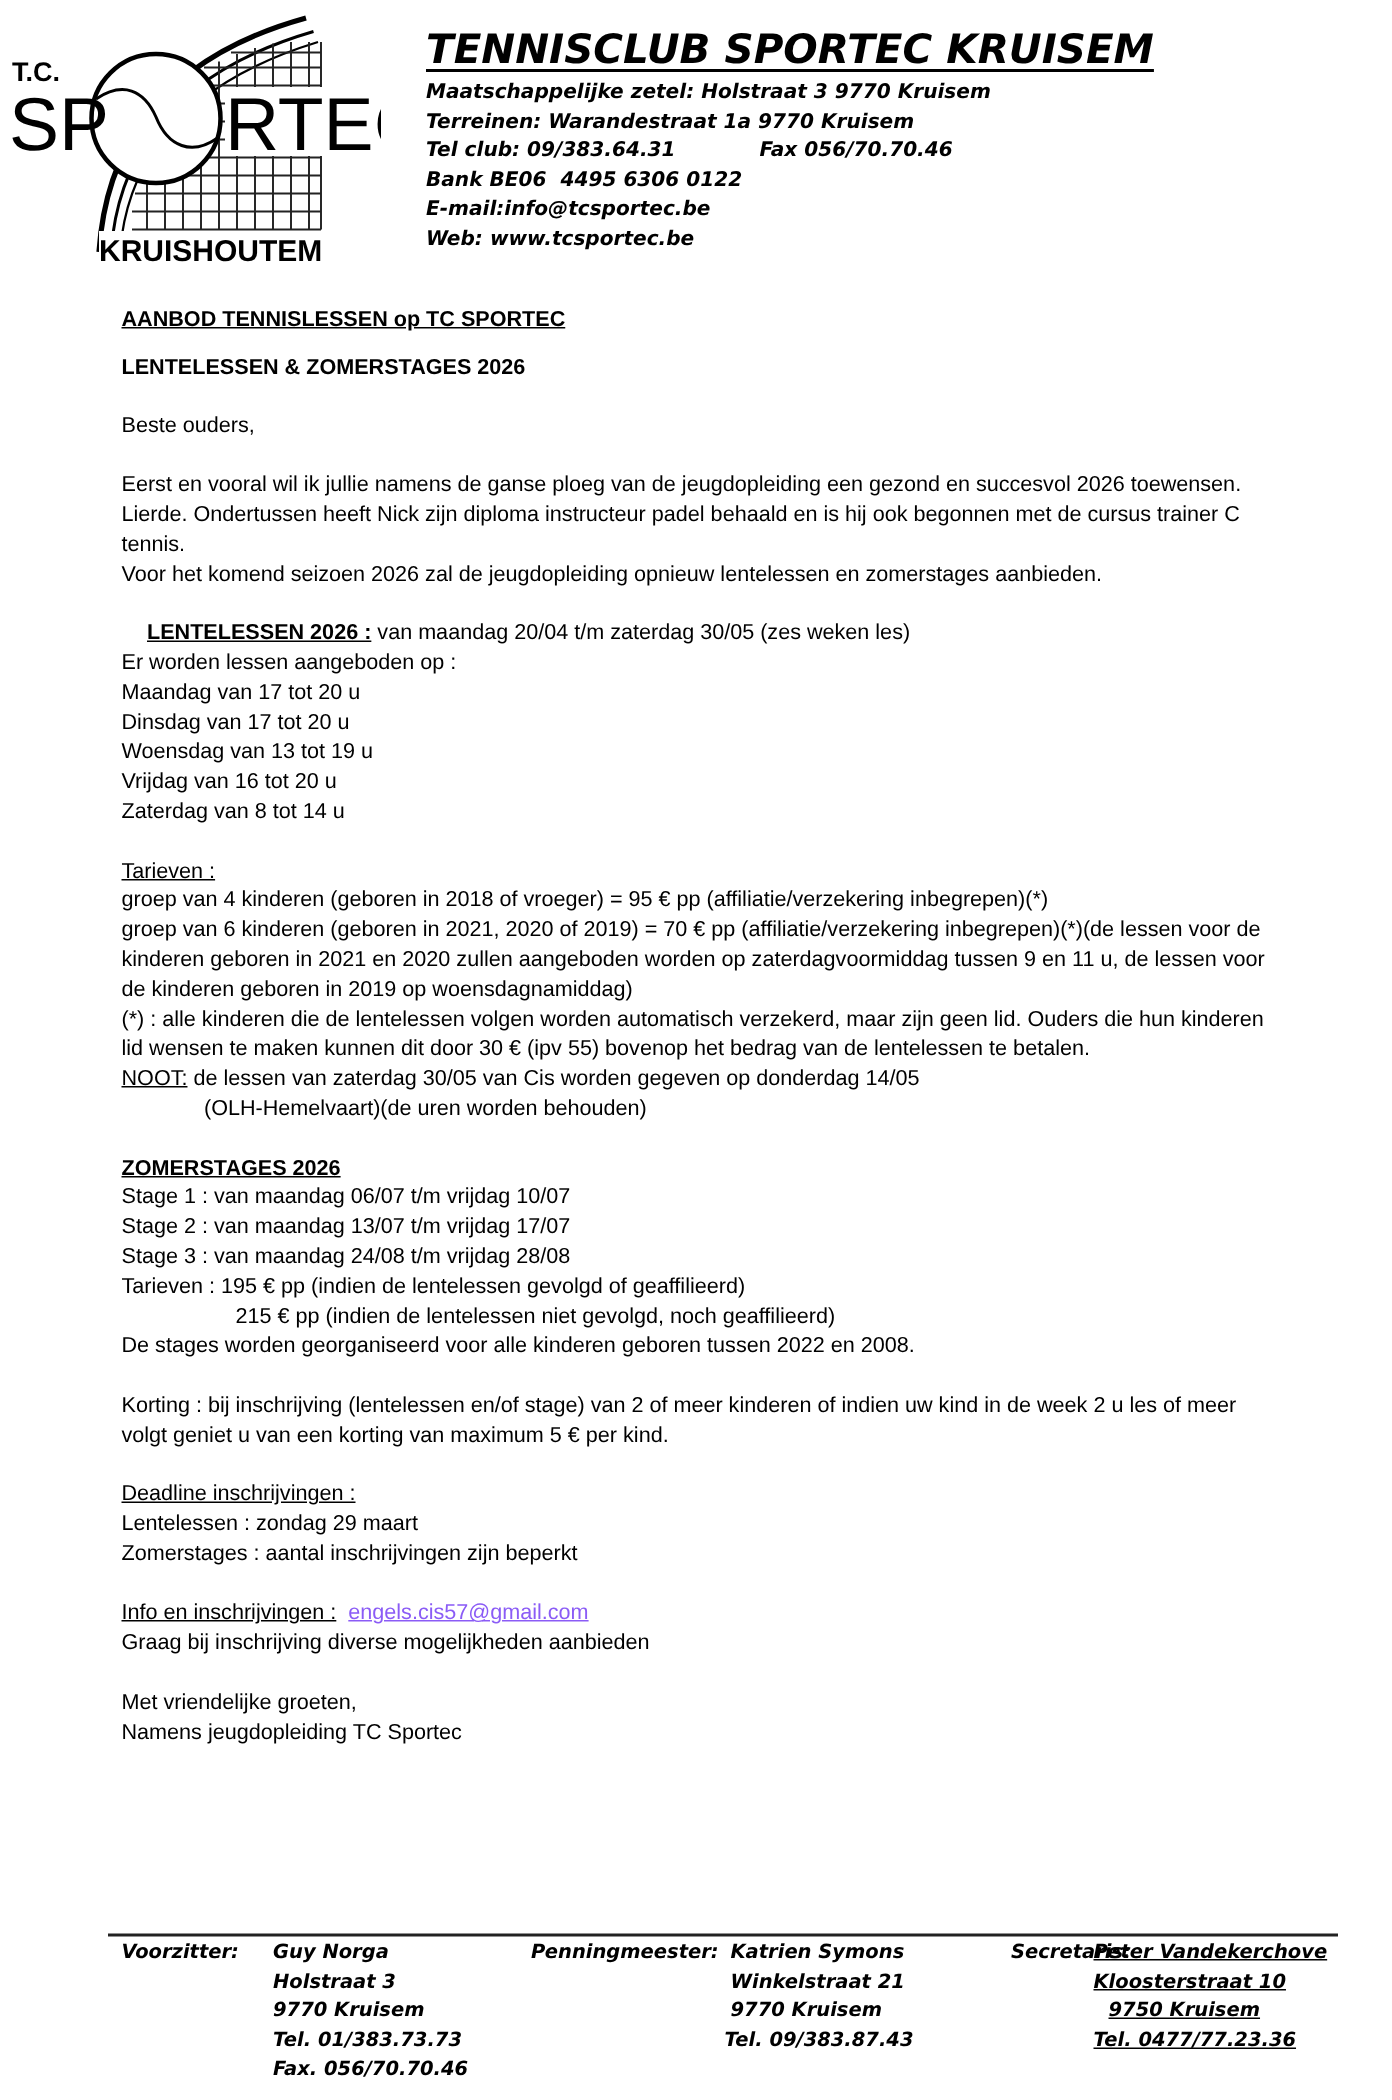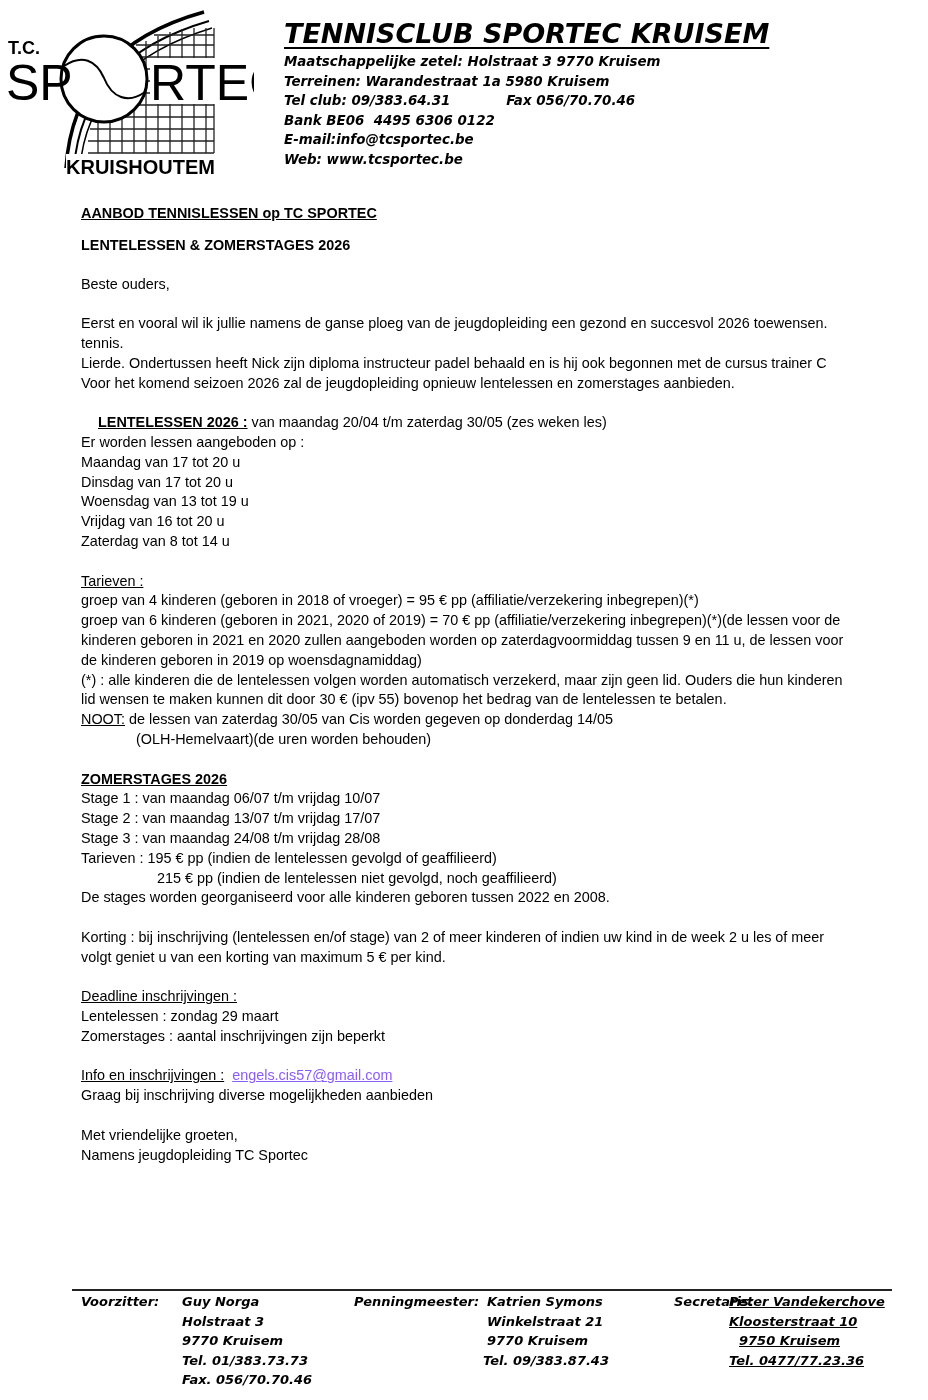--- a/index.html
+++ b/index.html
@@ -64,39 +64,39 @@
     <rect x="146" y="50" width="100" height="46" fill="#fff"></rect>
     <text x="146" y="92" font-family="Liberation Sans, sans-serif" font-size="50" font-weight="normal">RTEC</text>
     <rect x="62" y="146" width="150" height="24" fill="#fff"></rect>
     <text x="62" y="166" font-family="Liberation Sans, sans-serif" font-size="20" font-weight="bold">KRUISHOUTEM</text>
   </svg>
 </div>
 
 <div class="club">
   <p class="club-title">TENNISCLUB SPORTEC KRUISEM</p>
   <p class="club-line">Maatschappelijke zetel: Holstraat 3 9770 Kruisem</p>
-  <p class="club-line">Terreinen: Warandestraat 1a 5980 Kruisem</p>
+  <p class="club-line">Terreinen: Warandestraat 1a 9770 Kruisem</p>
   <p class="club-line">Tel club: 09/383.64.31            Fax 056/70.70.46</p>
   <p class="club-line">Bank BE06  4495 6306 0122</p>
   <p class="club-line">E-mail:info@tcsportec.be</p>
   <p class="club-line">Web: www.tcsportec.be</p>
 </div>
 
 <div class="content">
   <p class="title1">AANBOD TENNISLESSEN op TC SPORTEC</p>
   <div style="height:12px"></div>
   <p class="bold">LENTELESSEN &amp; ZOMERSTAGES 2026</p>
   <div style="height:19px"></div>
   <p>Beste ouders,</p>
   <div class="gap"></div>
 
   <div>
     <p>Eerst en vooral wil ik jullie namens de ganse ploeg van de jeugdopleiding een gezond en succesvol 2026 toewensen.</p>
+    <p>Lierde. Ondertussen heeft Nick zijn diploma instructeur padel behaald en is hij ook begonnen met de cursus trainer C</p>
     <p>tennis.</p>
-    <p>Lierde. Ondertussen heeft Nick zijn diploma instructeur padel behaald en is hij ook begonnen met de cursus trainer C</p>
     <p>Voor het komend seizoen 2026 zal de jeugdopleiding opnieuw lentelessen en zomerstages aanbieden.</p>
   </div>
   <div class="gap"></div>
 
   <div>
     <p><span class="h-under">LENTELESSEN 2026 :</span><span> van maandag 20/04 t/m zaterdag 30/05 (zes weken les)</span></p>
     <p>Er worden lessen aangeboden op :</p>
     <p>Maandag van 17 tot 20 u</p>
     <p>Dinsdag van 17 tot 20 u</p>
     <p>Woensdag van 13 tot 19 u</p>

